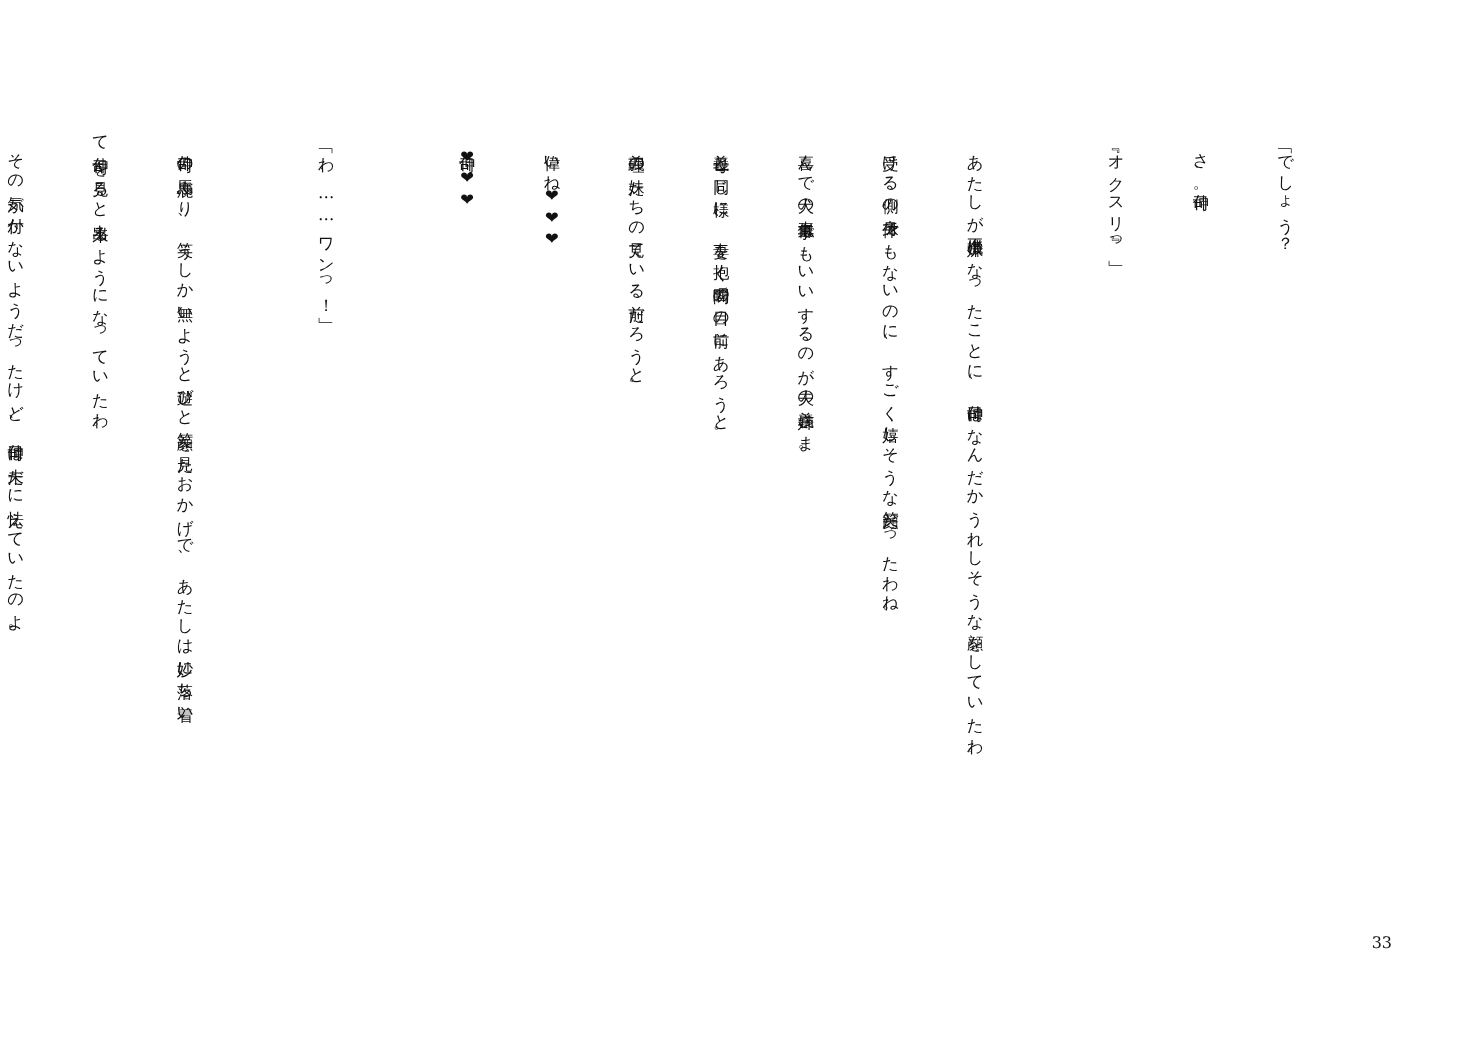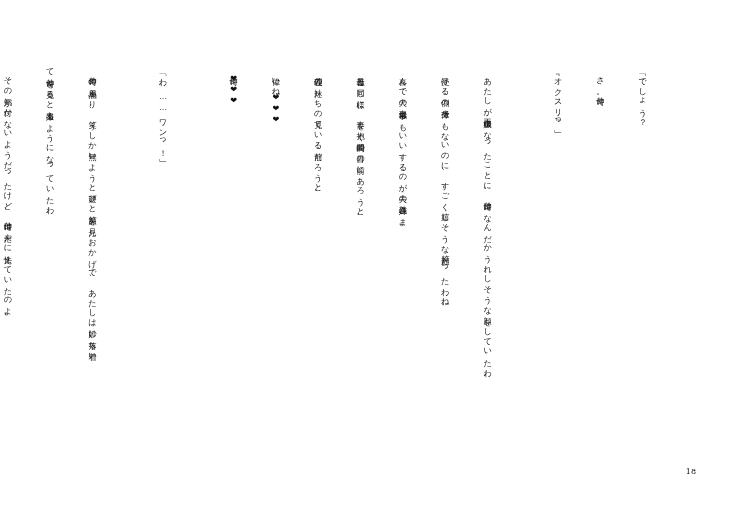--- a/index.html
+++ b/index.html
@@ -96,15 +96,15 @@
     
     
     
     
     
     
     
     
   </div>
 
-  <div class="page-number">18</div>
+  <div class="page-number">33</div>
 
 </div>
 
 </body></html>

